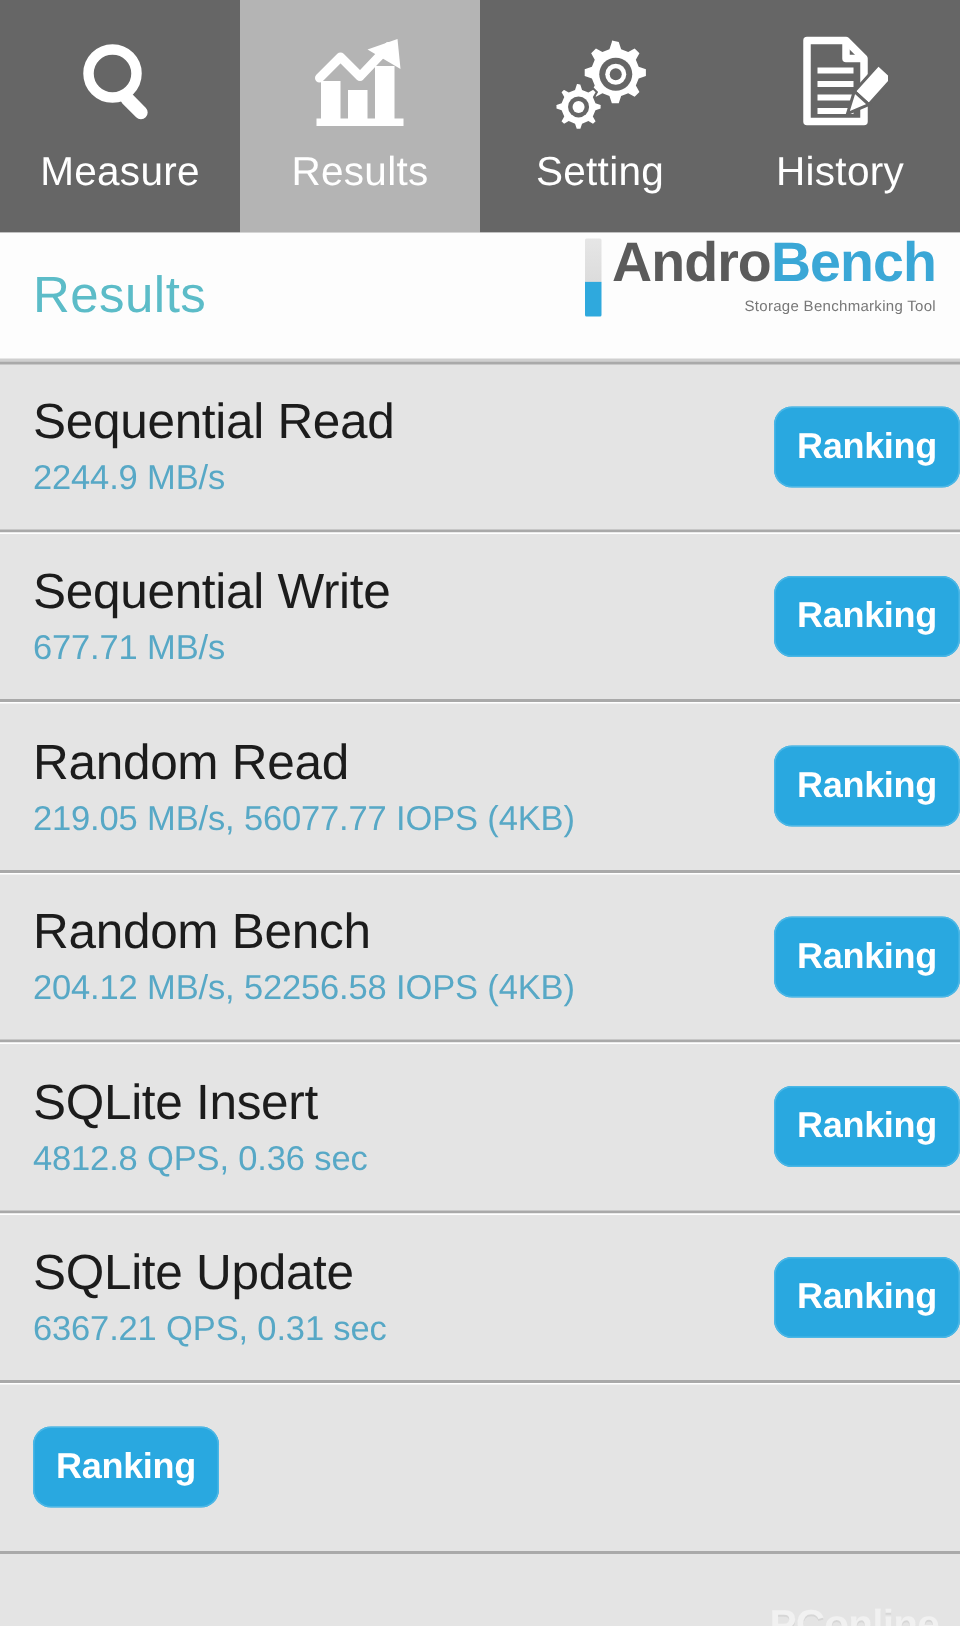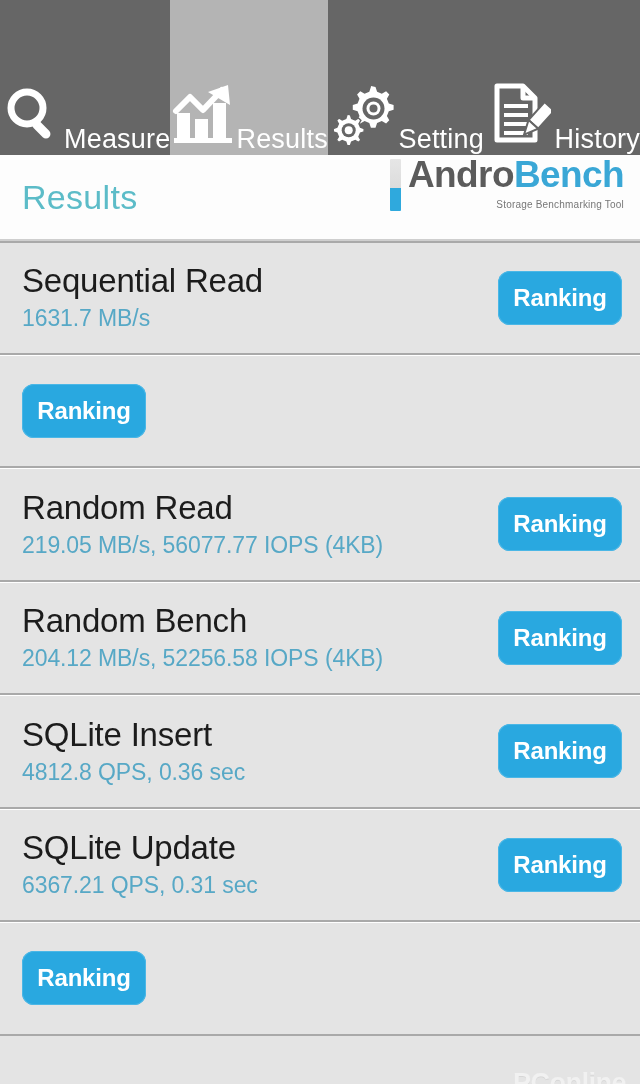--- a/index.html
+++ b/index.html
@@ -17,22 +17,22 @@
     display: flex;
     width: 640px;
     height: 155px;
     background: #666666;
   }
   .tab {
     flex: 1 1 0;
     height: 155px;
     background: #666666;
     display: flex;
-    flex-direction: row;
-    align-items: flex-end;
+    flex-direction: column;
+    align-items: center;
     justify-content: flex-start;
     padding-top: 14px;
     cursor: pointer;
     position: relative;
   }
   .tab.active { background: #b4b4b4; }
   .tab-icon {
     height: 82px;
     width: 100%;
     display: flex;
@@ -108,21 +108,20 @@
   .row {
     position: relative;
     width: 640px;
     height: 113.5px;
     background: #e4e4e4;
     border-top: 1px solid #ffffff;
     border-bottom: 2px solid #a9a9a9;
     display: flex;
     align-items: center;
     padding-left: 22px;
-    padding-right: 18px;
     cursor: pointer;
   }
   .row:first-child { border-top: 2px solid #a9a9a9; }
   .row-texts {
     flex: 1 1 auto;
     display: flex;
     flex-direction: column;
     justify-content: center;
     min-width: 0;
   }
@@ -255,26 +254,30 @@
       <span class="brand-tagline">Storage Benchmarking Tool</span>
     </span>
   </div>
 </div>
 
 <div class="list">
 
   <div class="row">
     <div class="row-texts">
       <div class="row-title">Sequential Read</div>
-      <div class="row-value">1631.7 MB/s</div>
-    </div>
-    <button class="rank-btn">Ranking</button>
-  </div>
-
-  <div class="row">
+      <div class="row-value">2244.9 MB/s</div>
+    </div>
+    <button class="rank-btn">Ranking</button>
+  </div>
+
+  <div class="row">
+    <div class="row-texts">
+      <div class="row-title">Sequential Write</div>
+      <div class="row-value">677.71 MB/s</div>
+    </div>
     <button class="rank-btn">Ranking</button>
   </div>
 
   <div class="row">
     <div class="row-texts">
       <div class="row-title">Random Read</div>
       <div class="row-value">219.05 MB/s, 56077.77 IOPS (4KB)</div>
     </div>
     <button class="rank-btn">Ranking</button>
   </div>

